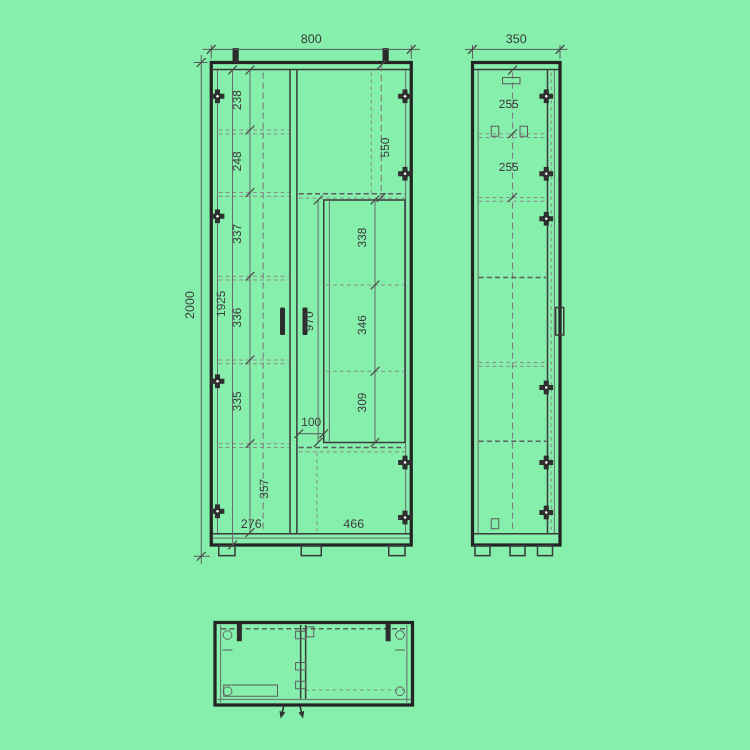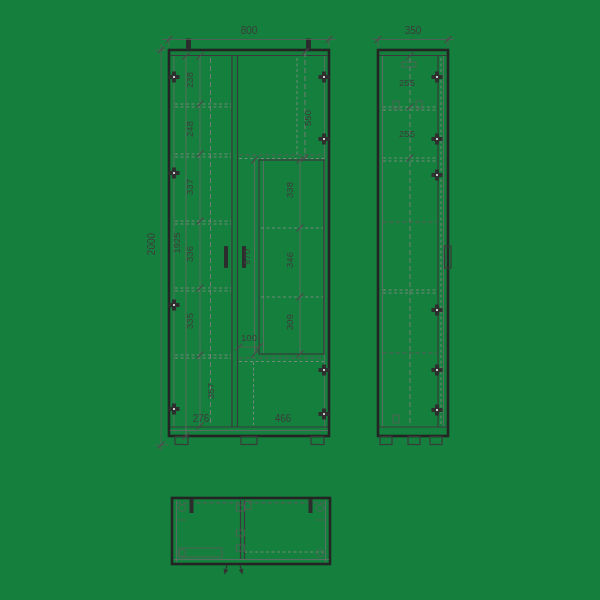--- a/index.html
+++ b/index.html
@@ -1,16 +1,16 @@
 <!DOCTYPE html>
 <html><head>
 <meta charset="utf-8">
 <style>
   html,body{margin:0;padding:0;background:#ffffff;}
-  .stage{position:relative;width:600px;height:600px;background:#15803d;overflow:hidden;}
+  .stage{position:relative;width:600px;height:600px;background:#86efac;overflow:hidden;}
   svg text{font-family:"Liberation Sans","DejaVu Sans",sans-serif;fill:#3c3c3c;font-size:9.5px;}
   svg text.big{font-size:10px;}
   .thick{stroke:#242424;stroke-width:2.6;fill:none;}
   .med{stroke:#3a3a3a;stroke-width:1.2;fill:none;}
   .thin{stroke:#6a6a6a;stroke-width:0.8;fill:none;}
   .dash{stroke:#7d7d7d;stroke-width:0.9;fill:none;stroke-dasharray:5 3;}
   .dash2{stroke:#8b8b8b;stroke-width:0.8;fill:none;stroke-dasharray:3 2.5;}
   .dashb{stroke:#5a5a5a;stroke-width:1.1;fill:none;stroke-dasharray:4 2.5;}
   .dim{stroke:#5c5c5c;stroke-width:0.8;fill:none;}
   .solidfill{fill:#2c2c2c;stroke:none;}

